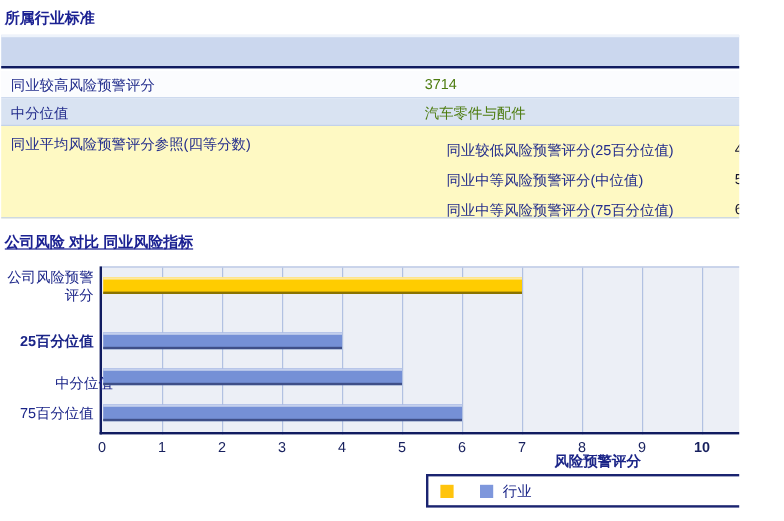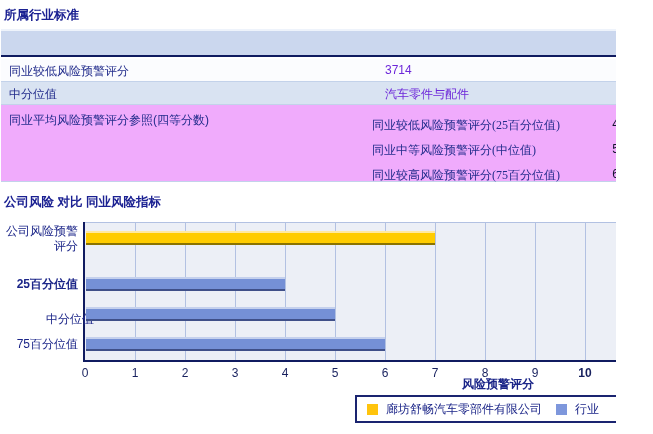--- a/index.html
+++ b/index.html
@@ -9,27 +9,27 @@
     font-size:12px; color:#232d8c;
   }
   .sec-title { position:absolute; left:4px; font-weight:bold; color:#1b2192; font-size:12.5px; }
   
   .thead {
     position:absolute; left:1px; width:647px; top:29px; height:24px;
     background:#cbd7ee; border-top:2px solid #eef3fb; border-bottom:2px solid #101b60;
   }
   .trow { position:absolute; left:1px; width:647px; border-bottom:1px solid #c3d2ea; }
   .trow .lbl { position:absolute; left:8px; top:4px; color:#232d8c; }
-  .trow .val { position:absolute; left:384px; top:4px; color:#6d28d9; }
+  .trow .val { position:absolute; left:353px; top:4px; color:#4d7c0f; }
   .row1 { top:59px; height:22px; background:#fbfcfe; }
   .row2 { top:82px; height:22px; background:#d9e3f2; }
-  .row3 { top:105px; height:76px; background:#f0abfc; }
+  .row3 { top:105px; height:76px; background:#fef9c3; }
   .row3 .lbl { top:7px; }
   .subrow { position:absolute; left:0; width:647px; height:25px; }
-  .subrow .slbl { position:absolute; left:371px; top:6px; color:#232d8c;font-family:Liberation Serif, serif; }
+  .subrow .slbl { position:absolute; left:371px; top:6px; color:#232d8c; }
   .subrow .sval { position:absolute; left:560px; width:58px; top:6px; text-align:right; color:#14142e; }
   
   .plot {
     position:absolute; left:85px; top:222px; width:547px; height:139px;
     background:#eceff6; border-top:1px solid #b2c1e2;
   }
   .axis-y { position:absolute; left:83px; top:222px; width:2px; height:140px; background:#101b60; }
   .axis-x { position:absolute; left:83px; top:360px; width:549px; height:2px; background:#101b60; }
   .gridline { position:absolute; top:0; width:1px; height:100%; background:#b2c1e2; }
   .bar { position:absolute; height:10px; border-top:2px solid; border-bottom:2px solid; }
@@ -57,46 +57,46 @@
 </head>
 <body>
 
 <div class="stage">
 
   <div class="sec-title" style="top:7px;">所属行业标准</div>
 
   <div class="thead"></div>
 
   <div class="trow row1">
-    <span class="lbl">同业较低风险预警评分</span>
+    <span class="lbl">同业较高风险预警评分</span>
     <span class="val">3714</span>
   </div>
 
   <div class="trow row2">
     <span class="lbl">中分位值</span>
     <span class="val">汽车零件与配件</span>
   </div>
 
   <div class="trow row3">
     <span class="lbl">同业平均风险预警评分参照(四等分数)</span>
     <div class="subrow" style="top:6px;">
       <span class="slbl">同业较低风险预警评分(25百分位值)</span>
       <span class="sval">4</span>
     </div>
     <div class="subrow" style="top:31px;padding-left:39px;">
       <span class="slbl">同业中等风险预警评分(中位值)</span>
       <span class="sval">5</span>
     </div>
     <div class="subrow" style="top:56px;">
-      <span class="slbl">同业较高风险预警评分(75百分位值)</span>
+      <span class="slbl">同业中等风险预警评分(75百分位值)</span>
       <span class="sval">6</span>
     </div>
   </div>
 
-  <div class="sec-title" style="top:194px;">公司风险 对比 同业风险指标</div>
+  <div class="sec-title" style="top:194px;text-decoration:underline;">公司风险 对比 同业风险指标</div>
 
   <div class="plot" id="plot">
       <div class="gridline" style="left: 50px;"></div>
       <div class="gridline" style="left: 100px;"></div>
       <div class="gridline" style="left: 150px;"></div>
       <div class="gridline" style="left: 200px;"></div>
       <div class="gridline" style="left: 250px;"></div>
       <div class="gridline" style="left: 300px;"></div>
       <div class="gridline" style="left: 350px;"></div>
       <div class="gridline" style="left: 400px;"></div>
@@ -122,21 +122,20 @@
       <div class="tick-label" style="left: 435px;">7</div>
       <div class="tick-label" style="left: 485px;">8</div>
       <div class="tick-label" style="left: 535px;">9</div>
       <div class="tick-label" style="left: 585px; font-weight: bold;">10</div>
     </div>
   <div class="xaxis-title">风险预警评分</div>
 
   <div class="legend" id="legend">
       <span class="legend-item">
         <span class="legend-swatch" style="background: rgb(255, 196, 13);"></span>
-        <span class="legend-label">廊坊舒畅汽车零部件有限公司</span>
       </span>
       <span class="legend-item">
         <span class="legend-swatch" style="background: rgb(126, 151, 220);"></span>
         <span class="legend-label">行业</span>
       </span>
     </div>
 
 <div class="bar company" title="公司风险预警评分: 7" style="left: 86px; top: 231px; width: 349px;"></div>
     <div class="bar industry" title="25百分位值: 4" style="left: 86px; top: 277px; width: 199px;"></div>
     <div class="bar industry" title="中分位值: 5" style="left: 86px; top: 307px; width: 249px;"></div>

